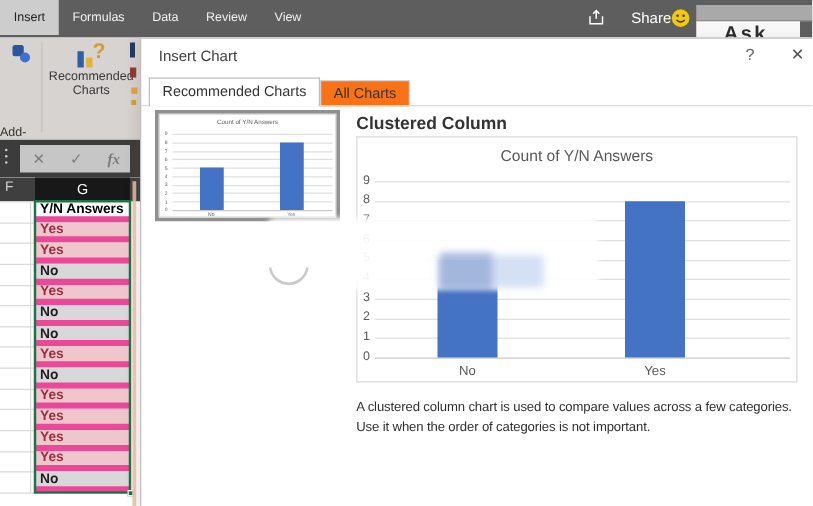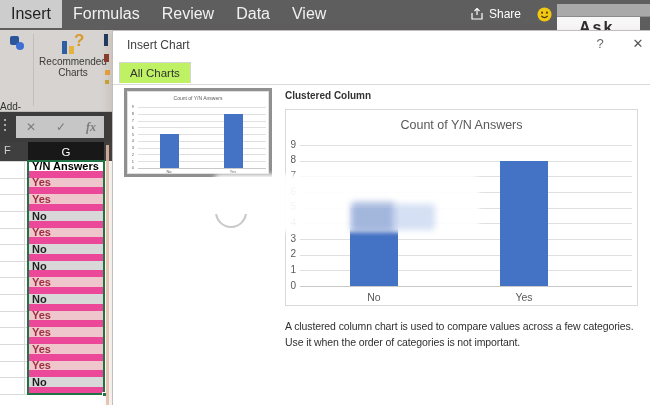--- a/index.html
+++ b/index.html
@@ -3,24 +3,24 @@
 <meta charset="utf-8">
 <style>
   html,body{margin:0;padding:0;background:#fff;}
   *{box-sizing:border-box;}
   .screen{position:relative;width:650px;height:405px;overflow:hidden;
           font-family:"Liberation Sans",sans-serif;background:#fff;}
 
   
   .ribbon-bar{position:absolute;left:0;top:0;width:650px;height:30px;background:#5e5e5e;}
   .ribbon-tabs{position:absolute;left:0;top:0;height:28px;display:flex;align-items:stretch;}
-  .ribbon-tab{display:flex;align-items:center;padding:0 11px;font-size:16px;color:#f1f1f1;cursor:pointer;}
+  .ribbon-tab{display:flex;align-items:center;padding:0 11px;font-size:10px;color:#f1f1f1;cursor:pointer;}
   .ribbon-tab.active{background:#cdcdcd;color:#222;}
   .tellme{position:absolute;left:372px;top:0;height:28px;display:flex;align-items:center;color:#a6a6a6;font-size:12px;gap:5px;}
-  .share{position:absolute;left:470px;top:0;height:28px;display:flex;align-items:center;color:#fff;font-size:12px;gap:4px;}
+  .share{position:absolute;left:470px;top:0;height:28px;display:flex;align-items:center;color:#fff;font-size:12px;gap:20px;}
   .smiley{position:absolute;left:537px;top:7px;width:15px;height:15px;}
   .bg-win-strip{position:absolute;left:557px;top:4px;width:93px;height:13px;background:#a9a9a9;border-bottom:1px solid #8b8b8b;}
   .bg-win-white{position:absolute;left:557px;top:17px;width:83px;height:13px;background:#f7f7f7;overflow:hidden;}
   .bg-win-white span{display:block;font-size:16px;font-weight:bold;color:#2d2d2d;transform:translate(22px,2px);letter-spacing:2px;}
 
   
   .ribbon-strip{position:absolute;left:0;top:30px;width:112px;height:82px;background:#d6d3d0;border-bottom:1px solid #bdbab7;}
   .addins{position:absolute;left:0;top:4px;width:30px;overflow:hidden;text-align:left;cursor:pointer;}
   .addins .ic{position:relative;width:18px;height:20px;margin-left:8px;}
   .addins .ic .b1{position:absolute;left:2px;top:2px;width:9px;height:9px;background:#2b579a;border-radius:2px;}
@@ -49,45 +49,45 @@
   .sheet{position:absolute;left:0;top:142px;width:112px;height:263px;background:#fff;}
   .colhdr-row{position:absolute;left:0;top:0;width:112px;height:19px;background:#3f3f3f;}
   .colhdr-f{position:absolute;left:4px;top:2px;font-size:11px;color:#cfcfcf;}
   .colhdr-g{position:absolute;left:28px;top:0;width:76px;height:19px;background:#181818;color:#fff;
             font-size:11.5px;display:flex;align-items:center;justify-content:center;}
   .gridlines{position:absolute;left:0;top:19px;width:27px;height:244px;}
   .gridline{position:absolute;left:0;width:27px;height:1px;background:#d9d9d9;}
   .vline{position:absolute;left:24px;top:19px;width:1px;height:233px;background:#d9d9d9;}
   .g-cells{position:absolute;left:28px;top:19px;width:76px;}
   .cell{width:76px;height:16.64px;font-size:11px;font-weight:bold;padding-left:4px;
-        display:flex;align-items:center;border-bottom:7px solid #ec4899;background:#fff;color:#111;}
+        display:flex;align-items:center;border-bottom:5px solid #ec4899;background:#fff;color:#111;}
   .cell.hdr{font-weight:bold;color:#000;}
   .cell.yes{background:#f0c6cd;color:#9c2f3f;}
   .cell.no{background:#d8d8d8;color:#1f1f1f;}
   .sel-border{position:absolute;left:27px;top:18px;width:78px;height:235px;border:2px solid #217346;pointer-events:none;}
   .fill-handle{position:absolute;left:102px;top:250px;width:5px;height:5px;background:#217346;border:1px solid #fff;}
   .peach-line{position:absolute;left:106px;top:145px;width:3px;height:260px;background:#e7c3ad;opacity:.85;}
 
   
   .dialog{position:absolute;left:112px;top:30px;width:538px;height:375px;background:#fff;
           border-left:1px solid #bfbfbf;border-top:1px solid #bfbfbf;box-shadow:-4px 2px 8px rgba(120,70,40,.12);}
   .dlg-title{position:absolute;left:14px;top:7px;font-size:12px;color:#404040;}
   .dlg-help{position:absolute;left:479px;top:5px;font-size:13px;color:#666;cursor:pointer;width:16px;text-align:center;}
   .dlg-close{position:absolute;left:517px;top:5px;font-size:13px;color:#555;cursor:pointer;width:16px;text-align:center;}
   .dlg-tabs{position:absolute;left:6px;top:31px;display:flex;align-items:flex-end;}
-  .dlg-tab{font-size:11.5px;color:#333;padding:4px 10px;cursor:pointer;border:1px solid #d4d4d4;border-bottom:none;background:#bef264;}
+  .dlg-tab{font-size:11.5px;color:#333;padding:4px 10px;cursor:pointer;border:1px solid #d4d4d4;border-bottom:none;background:#f97316;}
   .dlg-tab.active{background:#fff;border:1px solid #bfbfbf;border-bottom:none;padding:5px 10px;position:relative;z-index:2;}
   .dlg-sep{position:absolute;left:0;top:53px;width:538px;height:1px;background:#d9d9d9;}
 
   .thumb{position:absolute;left:11px;top:57px;width:148px;height:89px;border:3px solid #909090;background:#fff;cursor:pointer;}
   .thumb-inner{position:relative;width:100%;height:100%;border:1px solid #e0e0e0;}
   .mini-title{position:absolute;left:0;top:3px;width:100%;text-align:center;font-size:5px;color:#595959;}
   .mini-chart{position:absolute;left:0;top:0;width:142px;height:83px;}
 
-  .preview-heading{position:absolute;left:172px;top:59px;font-size:10px;font-weight:bold;color:#333;}
+  .preview-heading{position:absolute;left:172px;top:59px;font-size:14px;font-weight:bold;color:#333;}
   .chart-box{position:absolute;left:172px;top:78px;width:353px;height:197px;border:1px solid #d9d9d9;background:#fff;}
   .chart-title{position:absolute;left:0;top:8px;width:100%;text-align:center;font-size:12.5px;color:#595959;}
   .gl{position:absolute;height:1px;background:#e0e0e0;}
   .gl.base{background:#c9c9c9;}
   .ytick{position:absolute;font-size:10px;color:#595959;text-align:right;}
   .bar{position:absolute;background:#4472c4;}
   .cat{position:absolute;text-align:center;color:#595959;}
 
   .description{position:absolute;left:172px;top:287px;width:366px;font-size:10.5px;color:#303030;line-height:1.55;letter-spacing:-0.1px;}
 
@@ -101,22 +101,22 @@
 </style>
 </head>
 <body>
 
 <div class="screen">
 
   <div class="ribbon-bar">
     <div class="ribbon-tabs">
         <div class="ribbon-tab active">Insert</div>
         <div class="ribbon-tab">Formulas</div>
+        <div class="ribbon-tab">Data</div>
         <div class="ribbon-tab">Review</div>
-        <div class="ribbon-tab">Data</div>
         <div class="ribbon-tab">View</div>
       </div>
 
 
     <div class="share">
       <svg width="15" height="14" viewBox="0 0 15 14">
         <path d="M2 6 v6 h10 v-6" fill="none" stroke="#fff" stroke-width="1.2"></path>
         <path d="M7 8 L7 1.5" fill="none" stroke="#fff" stroke-width="1.2"></path>
         <path d="M4.5 4 L7 1.5 L9.5 4" fill="none" stroke="#fff" stroke-width="1.2"></path>
       </svg>
@@ -217,20 +217,21 @@
     <div class="fill-handle"></div>
   </div>
   <div class="peach-line"></div>
 
   <div class="dialog">
     <div class="dlg-title">Insert Chart</div>
     <div class="dlg-help">?</div>
     <div class="dlg-close">✕</div>
 
     <div class="dlg-tabs" id="dlg-tabs">
+        <div class="dlg-tab active">Recommended Charts</div>
         <div class="dlg-tab">All Charts</div>
       </div>
     <div class="dlg-sep"></div>
 
     <div class="thumb">
       <div class="thumb-inner">
         <div class="mini-title">Count of Y/N Answers</div>
         <div class="mini-chart" id="mini-chart">
             <div class="gl base" style="left: 10px; top: 76px; width: 128px;"></div>
             <div class="ytick" style="left: 0px; top: 73.4px; width: 6px; font-size: 4px;">0</div>

